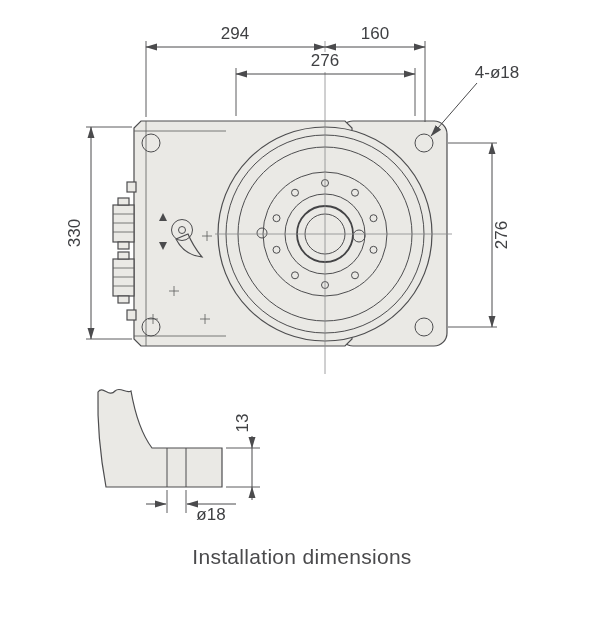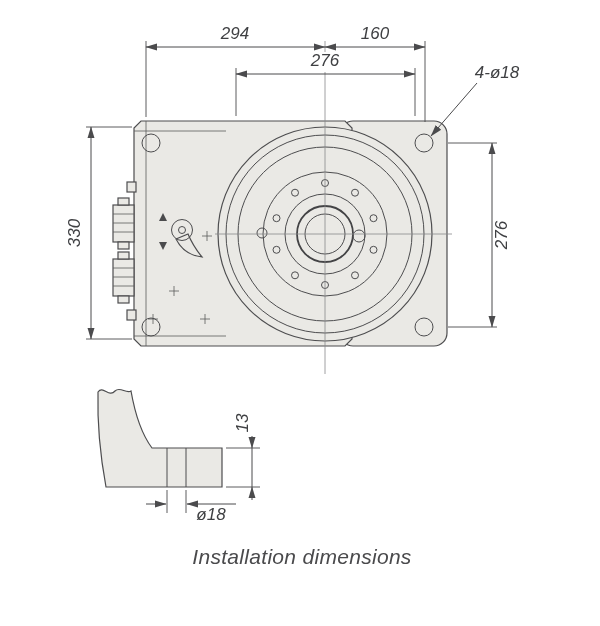--- a/index.html
+++ b/index.html
@@ -1,16 +1,16 @@
 <!DOCTYPE html>
 <html><head>
 <meta charset="utf-8">
 <style>
   html,body{margin:0;padding:0;background:#ffffff;}
-  .stage{width:600px;height:626px;background:#ffffff;position:relative;overflow:hidden;font-style:italic;}
+  .stage{width:600px;height:626px;background:#ffffff;position:relative;overflow:hidden;}
   svg{display:block;}
   svg text{font-family:"Liberation Sans",sans-serif;font-size:17px;fill:#3f4043;}
   svg text.caption{font-size:21px;fill:#4a4a4c;letter-spacing:0.3px;}
   .body{fill:#eae9e5;stroke:#4d4d4f;stroke-width:1.2;}
   .ln{fill:none;stroke:#4d4d4f;stroke-width:1;}
   .thin{fill:none;stroke:#5a5a5c;stroke-width:0.8;}
   .bold{fill:none;stroke:#434345;stroke-width:1.8;}
   .cl{fill:none;stroke:#88888b;stroke-width:0.8;}
   .dim{fill:none;stroke:#4b4b4d;stroke-width:1;}
   .ext{fill:none;stroke:#4b4b4d;stroke-width:0.9;}

